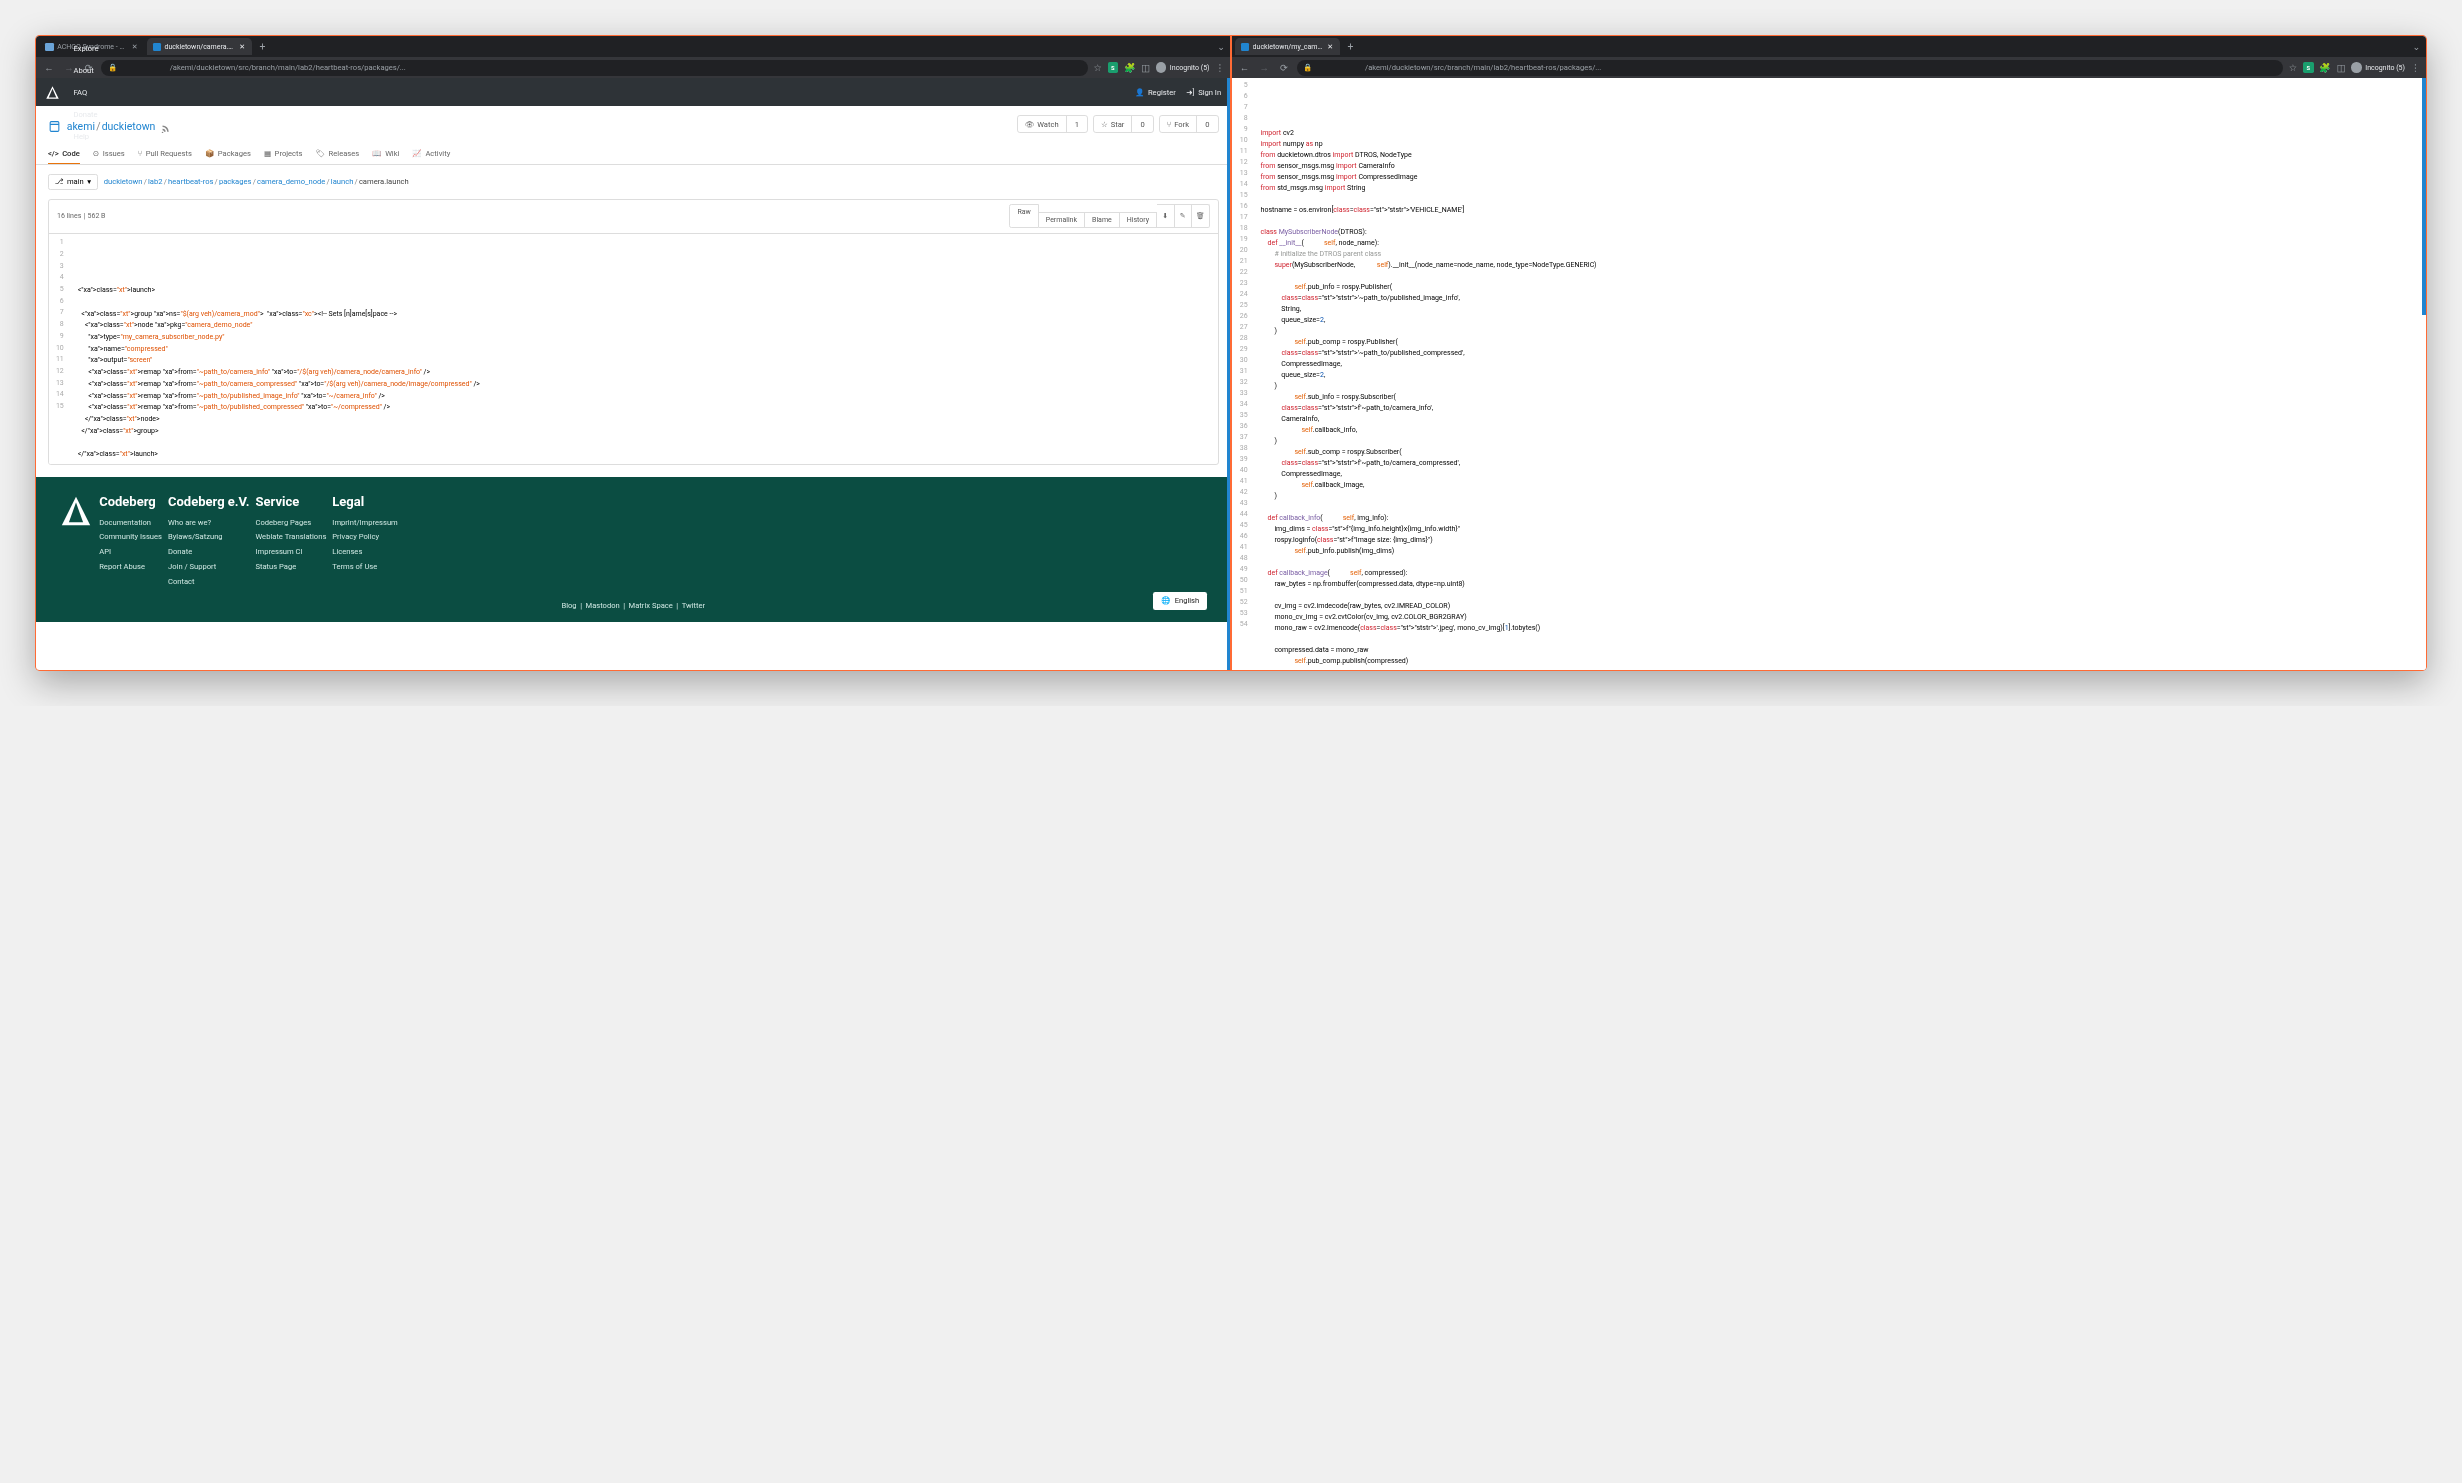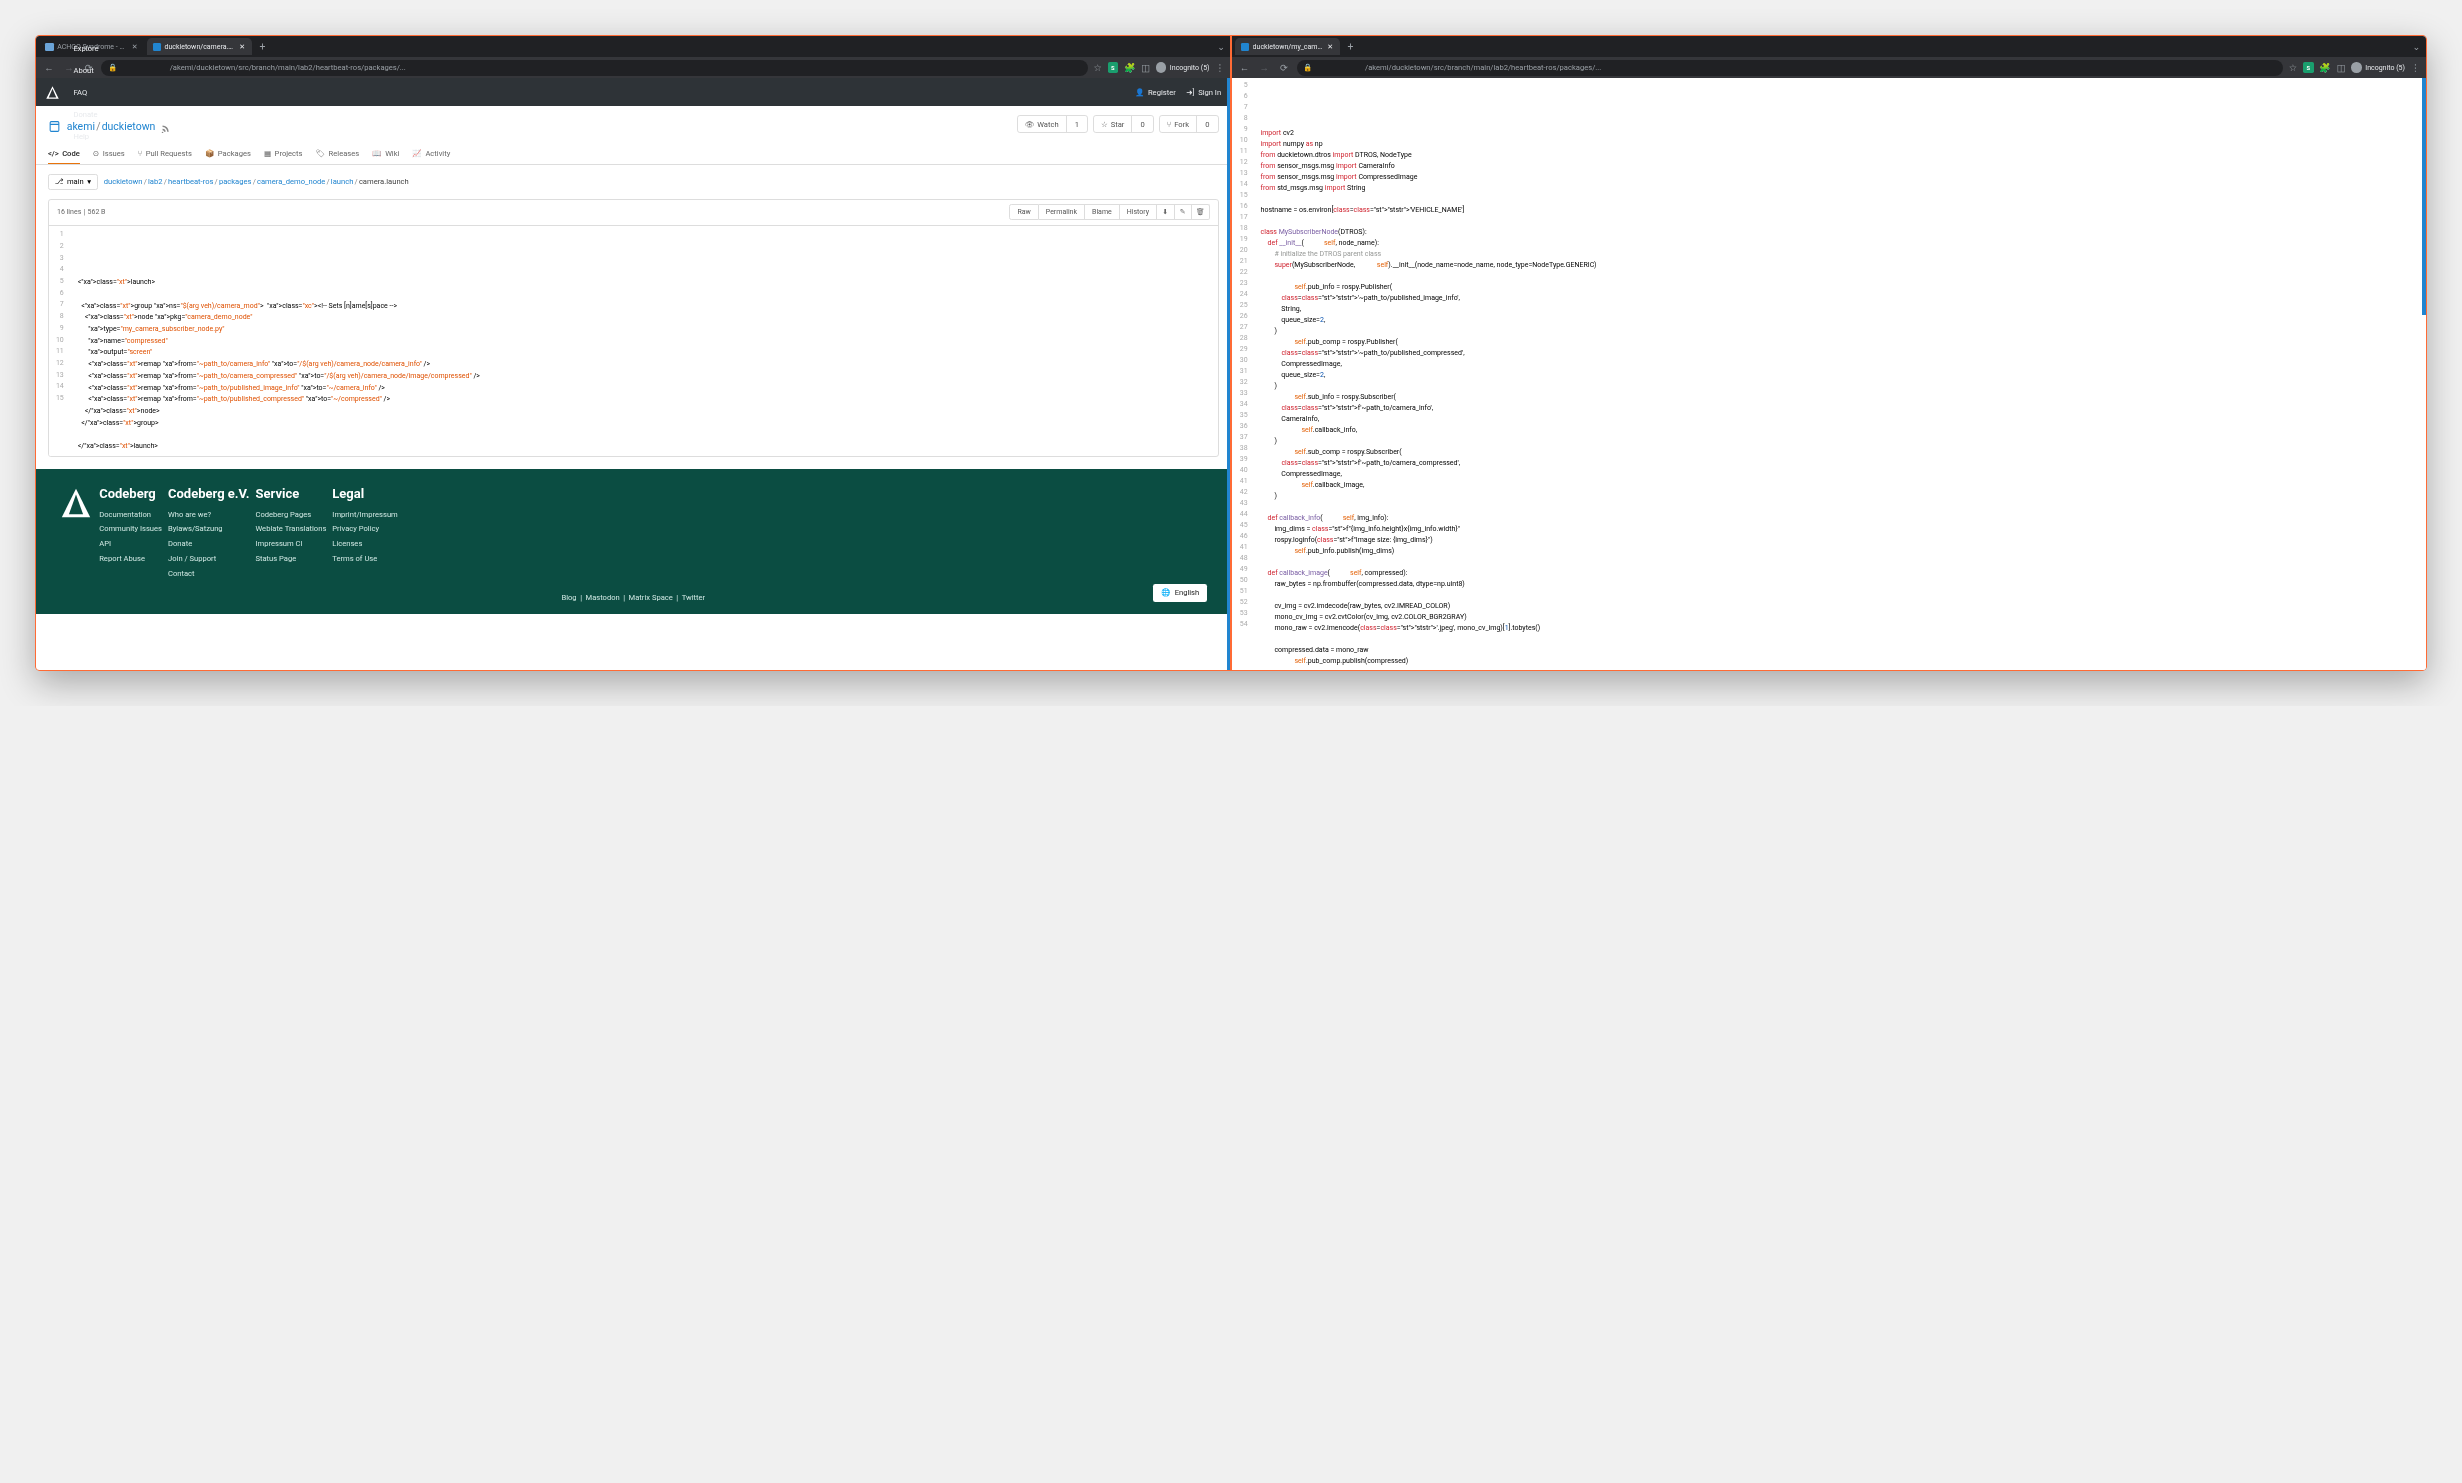--- a/index.html
+++ b/index.html
@@ -61,21 +61,21 @@
 .crumbs .csep { color:#888; margin:0 1.2px; }
 .crumbs .cur { color:#444; }
 
 
 .file-box { margin:0 11.7px 11.7px; border:0.6px solid #ddd; border-radius:2.9px; overflow:hidden; }
 .file-tb { display:flex; align-items:center; padding:4.7px 8.2px; border-bottom:0.6px solid #ddd; font-size:7px; color:#666; }
 .file-info { display:flex; gap:2.3px; }
 .file-tb-right { margin-left:auto; display:flex; gap:0; }
 .tb-btn { border:0.6px solid #ddd; padding:2.9px 7px; cursor:pointer; font-size:7px; color:#555; background:#fff; }
 .tb-btn:first-child { border-radius:2.3px 0 0 2.3px; }
-.tb-btn:not(:first-child) { border-left:none; }
+.tb-btn:not(:first-child) { border-left:none;margin-top:8px; }
 .tb-icn { width:17.5px; display:flex; align-items:center; justify-content:center; border:0.6px solid #ddd; border-left:none; cursor:pointer; }
 .tb-icn:last-child { border-radius:0 2.3px 2.3px 0; }
 
 
 .code { display:flex; font-family:"SFMono-Regular",Consolas,monospace; font-size:7px; }
 .gutter { background:#fff; color:#aaa; text-align:right; padding:3.5px 7px; user-select:none; }
 .gutter div { line-height:11.7px; }
 .src { padding:3.5px 7px; flex:1; overflow-x:auto; }
 .src pre { line-height:11.7px; white-space:pre;margin-top:48px; } 
 .xs { color:#df5000; } 

